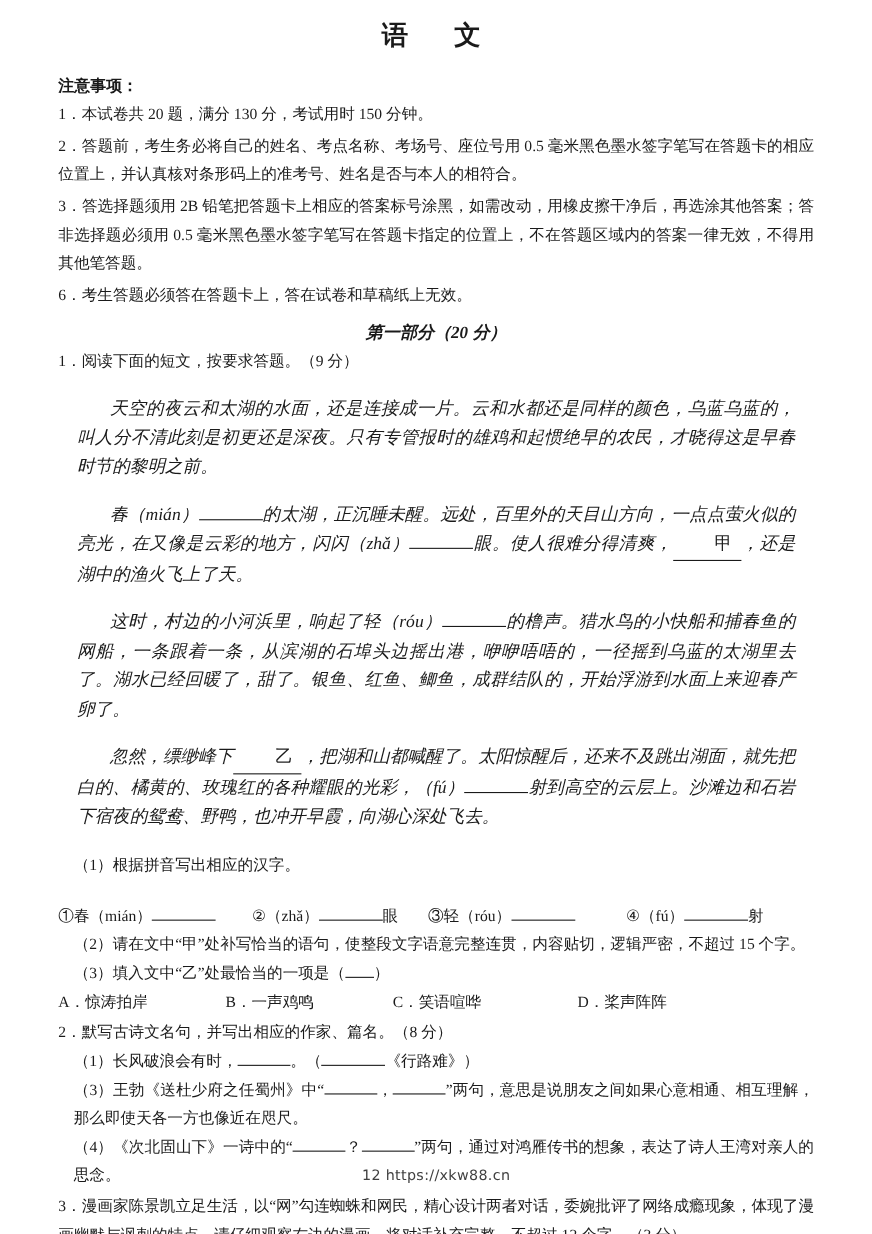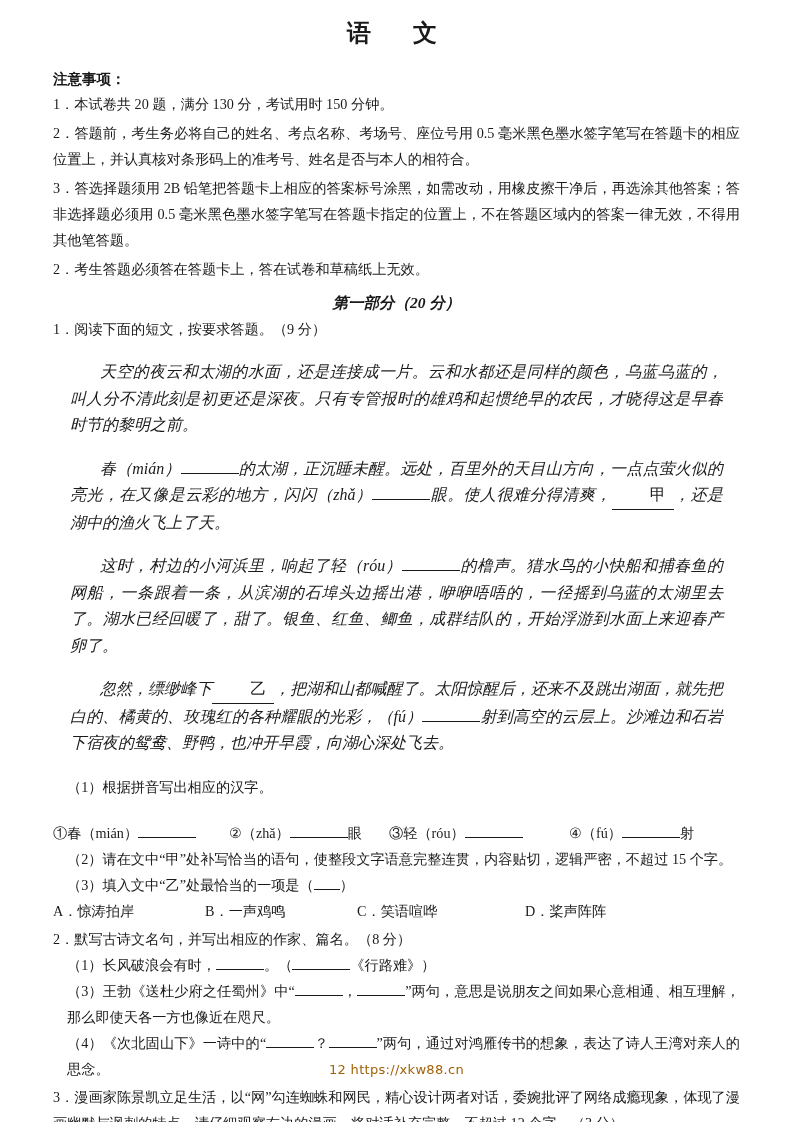--- a/index.html
+++ b/index.html
@@ -163,38 +163,38 @@
   .pin-3 { width: 180px; margin-top: 20px; }
 
   
   .footer {
     position: absolute;
     left: 0;
     top: 1062px;
     width: 793px;
     text-align: center;
     font-size: 13px;
-    color: #a16207;
+    color: #404040;
     font-family: "DejaVu Sans", "Liberation Sans", sans-serif;
     letter-spacing: 0.3px;
   }
 </style>
 </head>
 <body>
 
 <div class="page">
 
   <h2 class="doc-subtitle">语　文</h2>
 
   <div class="notice-heading">注意事项：</div>
   <div class="notice-list">
     <div class="notice-item">1．本试卷共 20 题，满分 130 分，考试用时 150 分钟。</div>
     <div class="notice-item">2．答题前，考生务必将自己的姓名、考点名称、考场号、座位号用 0.5 毫米黑色墨水签字笔写在答题卡的相应位置上，并认真核对条形码上的准考号、姓名是否与本人的相符合。</div>
     <div class="notice-item">3．答选择题须用 2B 铅笔把答题卡上相应的答案标号涂黑，如需改动，用橡皮擦干净后，再选涂其他答案；答非选择题必须用 0.5 毫米黑色墨水签字笔写在答题卡指定的位置上，不在答题区域内的答案一律无效，不得用其他笔答题。</div>
-    <div class="notice-item">2．考生答题必须答在答题卡上，答在试卷和草稿纸上无效。</div>
+    <div class="notice-item">6．考生答题必须答在答题卡上，答在试卷和草稿纸上无效。</div>
   </div>
 
   <div class="part-heading">第一部分（20 分）</div>
 
   <div class="q-stem">1．阅读下面的短文，按要求答题。（9 分）</div>
 
   <div class="passage-p">天空的夜云和太湖的水面，还是连接成一片。云和水都还是同样的颜色，乌蓝乌蓝的，叫人分不清此刻是初更还是深夜。只有专管报时的雄鸡和起惯绝早的农民，才晓得这是早春时节的黎明之前。</div>
 
   <div class="passage-p"><span>春（mián）</span><span class="blank w-lg"></span><span>的太湖，正沉睡未醒。远处，百里外的天目山方向，一点点萤火似的亮光，在又像是云彩的地方，闪闪（zhǎ）</span><span class="blank w-lg"></span><span>眼。使人很难分得清爽，</span><span class="marker-blank">甲</span><span>，还是湖中的渔火飞上了天。</span></div>
 

